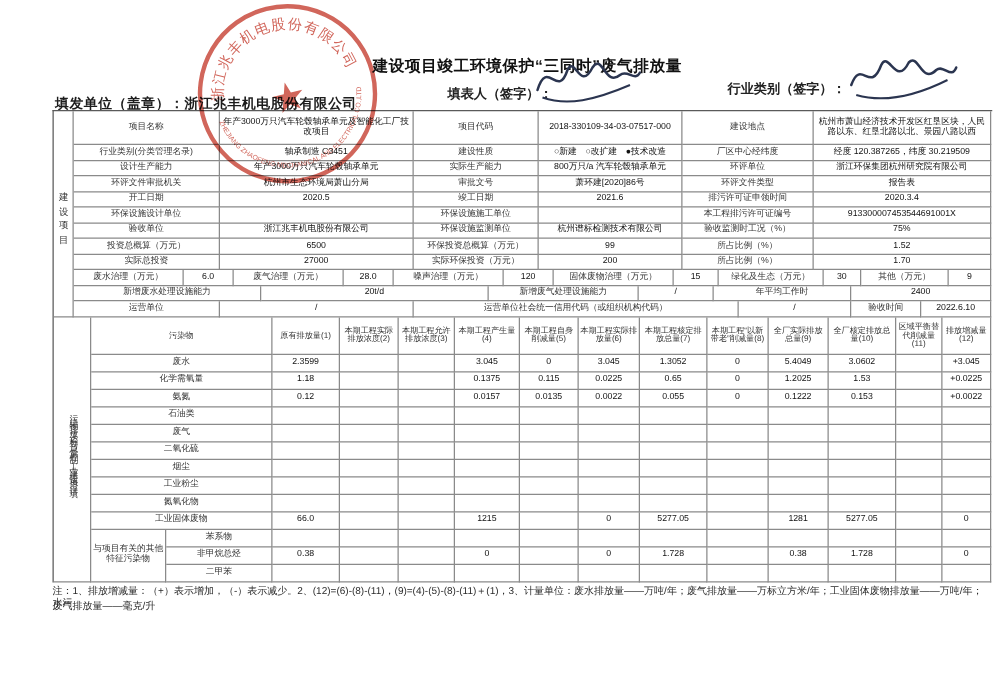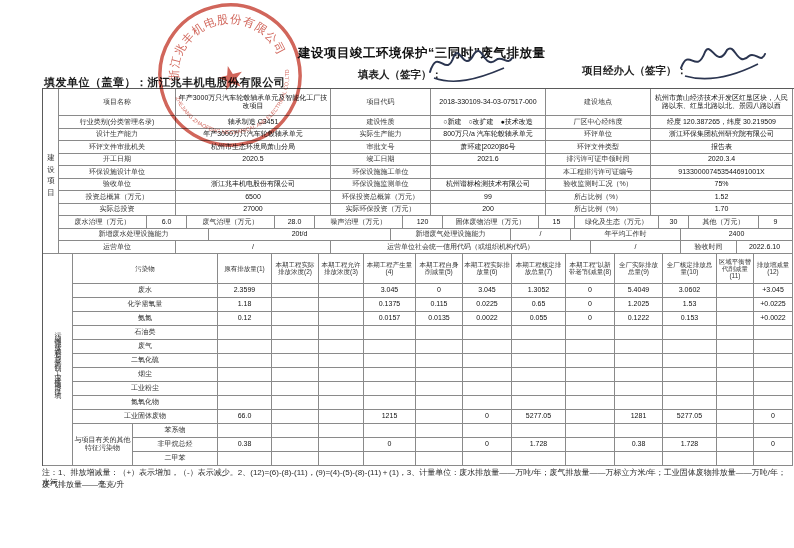--- a/index.html
+++ b/index.html
@@ -32,21 +32,21 @@
   .pagenum{position:absolute;left:0;right:0;top:506px;text-align:center;font-size:10px;color:#333;letter-spacing:3px;}
 </style>
 </head>
 <body>
 
 <div class="page">
 
   <div class="hdr-issuer">填发单位（盖章）：浙江兆丰机电股份有限公司</div>
   <div class="hdr-title">建设项目竣工环境保护“三同时”废气排放量</div>
   <div class="hdr-filler">填表人（签字）：</div>
-  <div class="hdr-handler">项目经办人（签字）：</div>
+  <div class="hdr-handler">行业类别（签字）：</div>
 
   <svg class="sig" style="left:424px;top:40px" width="92" height="48" viewBox="0 0 92 48">
     <path d="M6 32 C 14 6 22 40 30 16 C 36 4 40 34 50 14 C 58 2 60 30 72 20 C 78 15 84 26 88 18" fill="none" stroke-width="2" stroke-linecap="round" stroke="#2b3550"></path>
     <path d="M10 38 C 30 45 52 40 80 28" fill="none" stroke-width="1.6" stroke="#2b3550"></path>
   </svg>
   <svg class="sig" style="left:676px;top:38px" width="92" height="48" viewBox="0 0 92 48">
     <path d="M5 30 C 13 8 20 38 29 14 C 35 2 41 32 51 12 C 59 4 61 30 73 18 C 79 13 85 26 89 16" fill="none" stroke-width="2" stroke-linecap="round" stroke="#2b3550"></path>
     <path d="M9 38 C 30 44 54 40 82 26" fill="none" stroke-width="1.6" stroke="#2b3550"></path>
   </svg>
 

